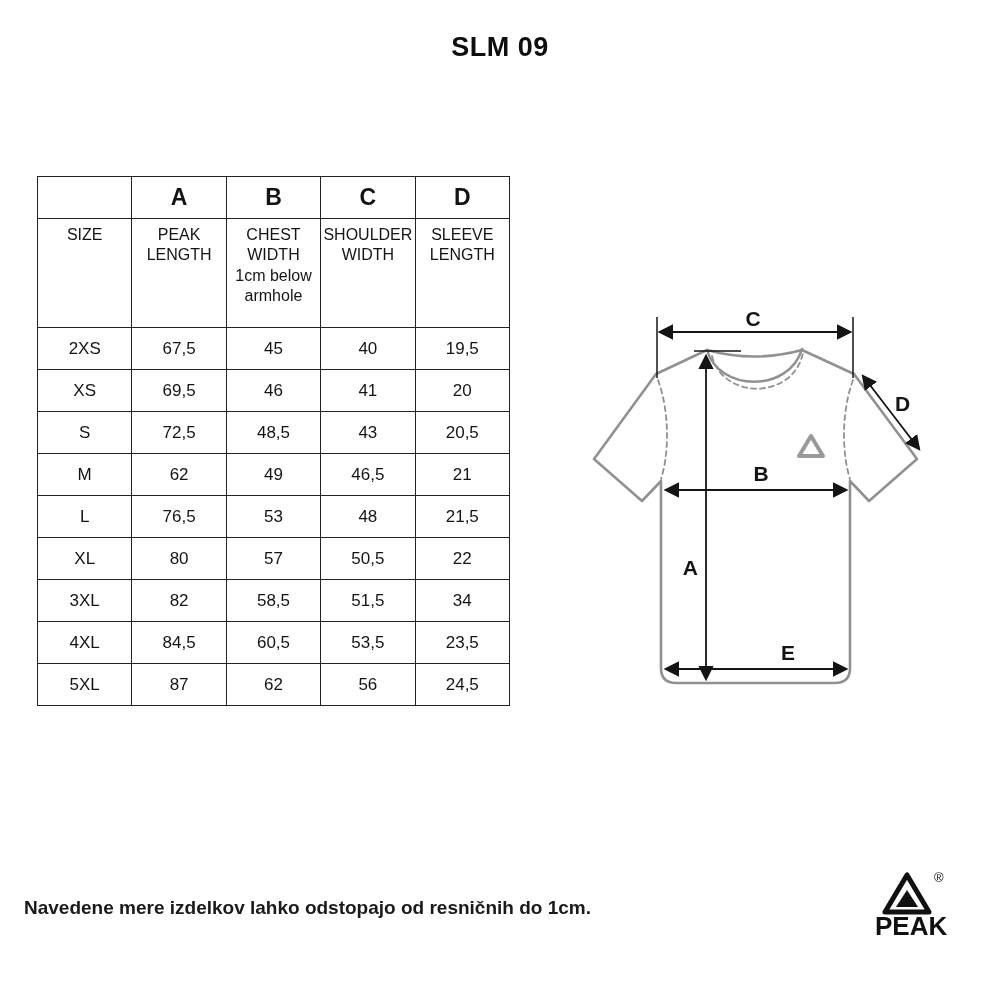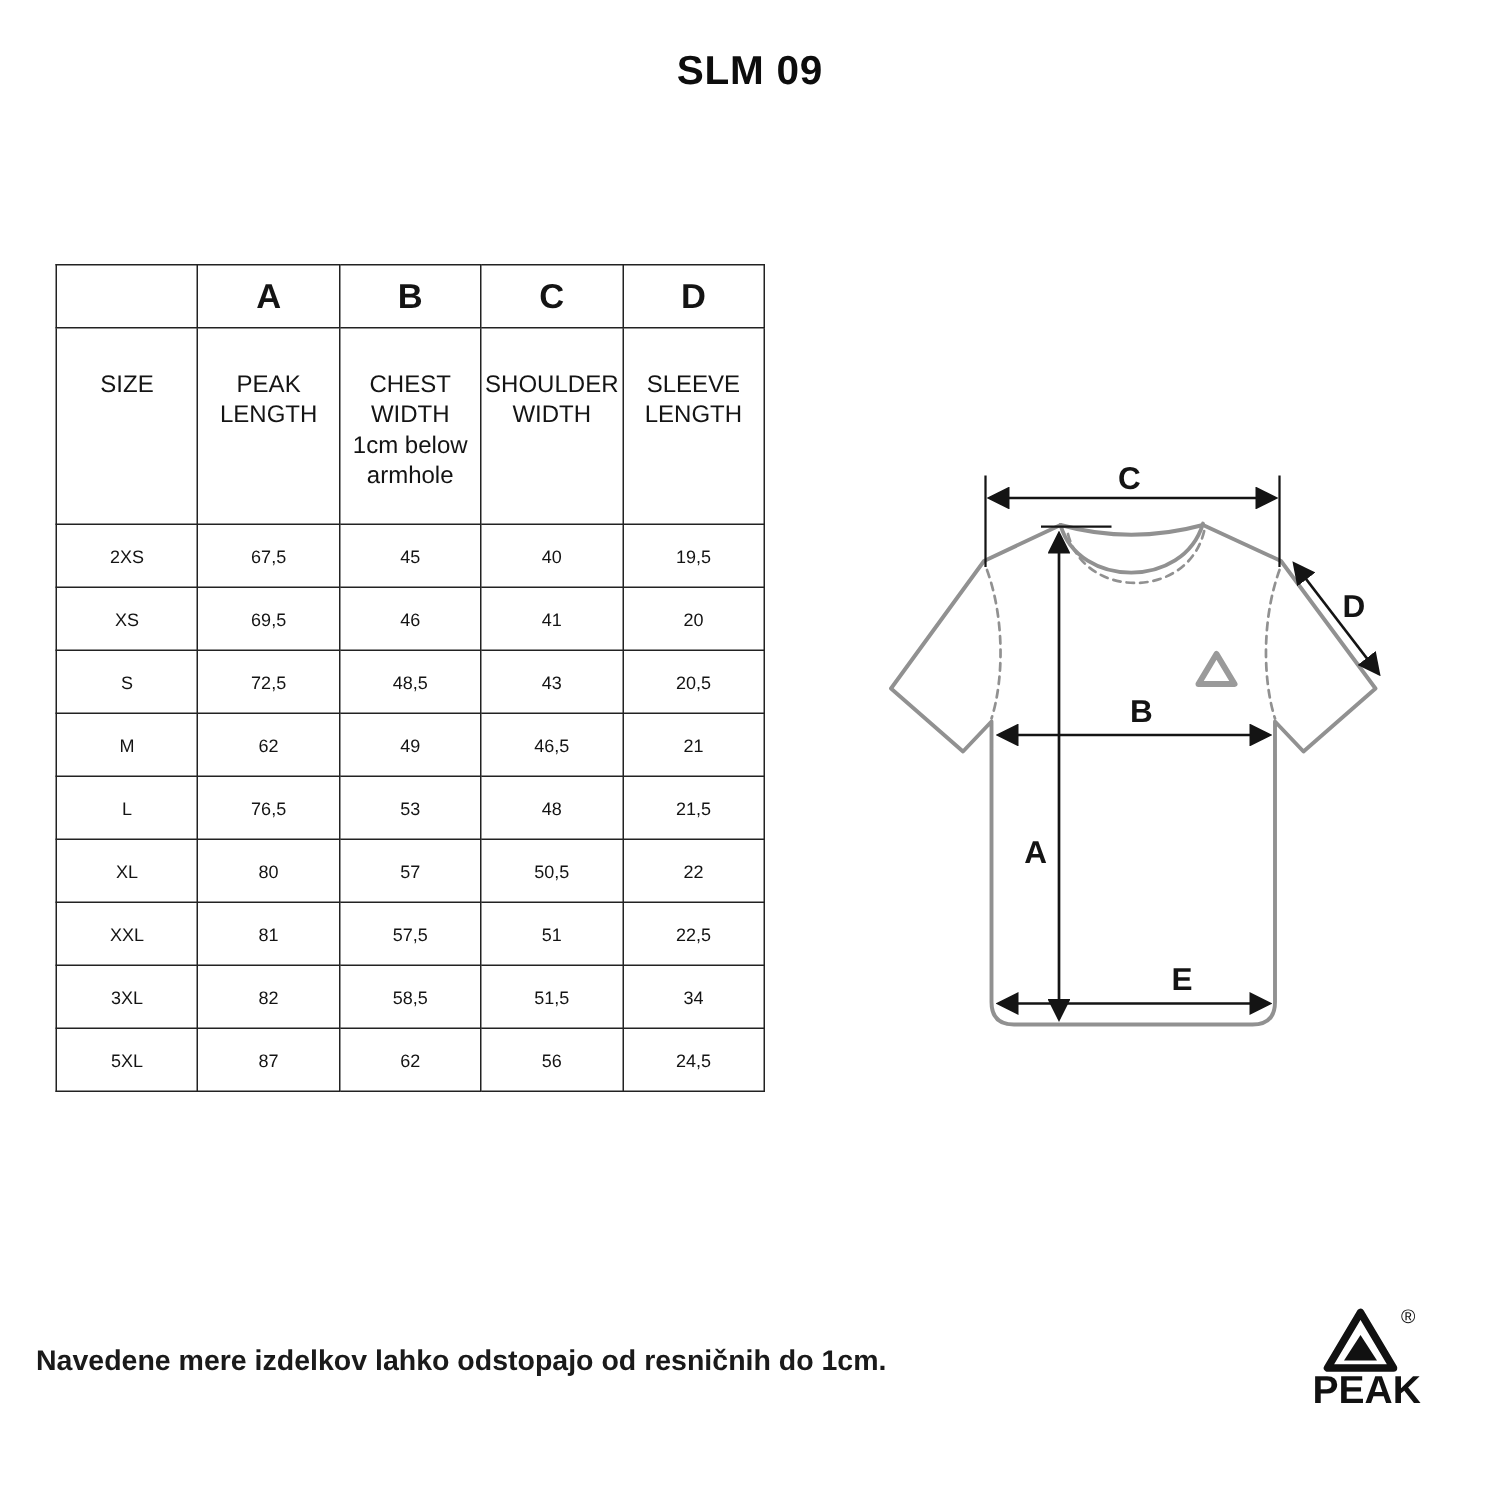--- a/index.html
+++ b/index.html
@@ -5,23 +5,23 @@
   html,body{margin:0;padding:0;background:#ffffff;}
   #page{position:relative;width:1000px;height:1000px;background:#ffffff;overflow:hidden;
         font-family:"Liberation Sans","DejaVu Sans",sans-serif;color:#111;}
 
   .title{position:absolute;left:0;top:32px;width:1000px;text-align:center;
          font-size:27px;font-weight:bold;letter-spacing:0.5px;color:#0d0d0d;}
 
   table.size{position:absolute;left:37px;top:176px;width:473px;
              border-collapse:collapse;table-layout:fixed;}
   table.size td{border:1.4px solid #222;text-align:center;vertical-align:middle;
-                font-size:12px;color:#141414;padding:0;}
+                font-size:17px;color:#141414;padding:0;}
   tr.hdr1 td{height:41px;font-size:23px;font-weight:bold;}
-  tr.hdr2 td{height:102px;vertical-align:top;padding-top:28px;font-size:16px;
+  tr.hdr2 td{height:102px;vertical-align:top;padding-top:6px;font-size:16px;
              line-height:1.28;white-space:pre-line;}
   tr.datarow td{height:41px;}
 
   .note{position:absolute;left:24px;top:897px;font-size:19px;font-weight:bold;color:#1a1a1a;}
 
   .diagram-svg{position:absolute;left:560px;top:300px;width:400px;height:410px;}
   .logo-svg{position:absolute;left:868px;top:860px;width:100px;height:85px;}
 
   .meas-label{font-size:21px;font-weight:bold;fill:#141414;}
 </style>
@@ -97,32 +97,32 @@
       <td>21,5</td>
     </tr>
     <tr class="datarow">
       <td>XL</td>
       <td>80</td>
       <td>57</td>
       <td>50,5</td>
       <td>22</td>
     </tr>
     <tr class="datarow">
-      <td>XXL</td>
-      <td>81</td>
-      <td>57,5</td>
-      <td>51</td>
-      <td>22,5</td>
-    </tr>
-    <tr class="datarow">
       <td>3XL</td>
       <td>82</td>
       <td>58,5</td>
       <td>51,5</td>
       <td>34</td>
+    </tr>
+    <tr class="datarow">
+      <td>4XL</td>
+      <td>84,5</td>
+      <td>60,5</td>
+      <td>53,5</td>
+      <td>23,5</td>
     </tr>
     <tr class="datarow">
       <td>5XL</td>
       <td>87</td>
       <td>62</td>
       <td>56</td>
       <td>24,5</td>
     </tr>
   </tbody>
     </table>

